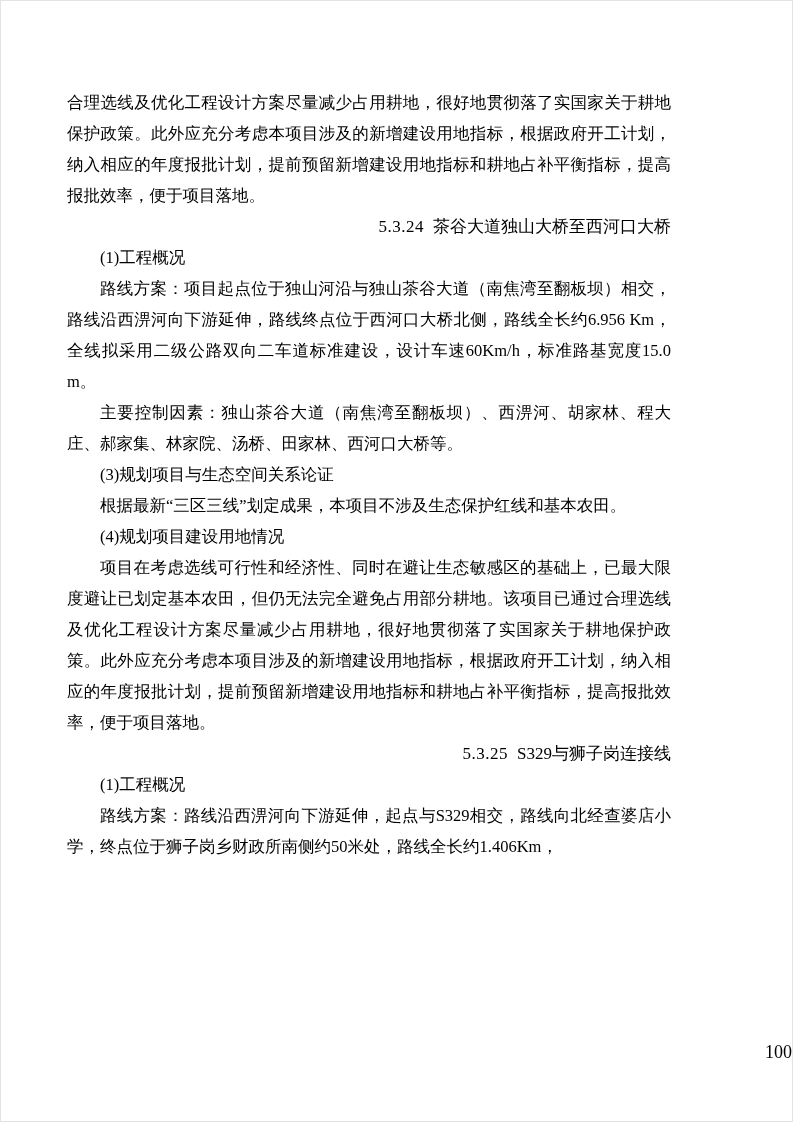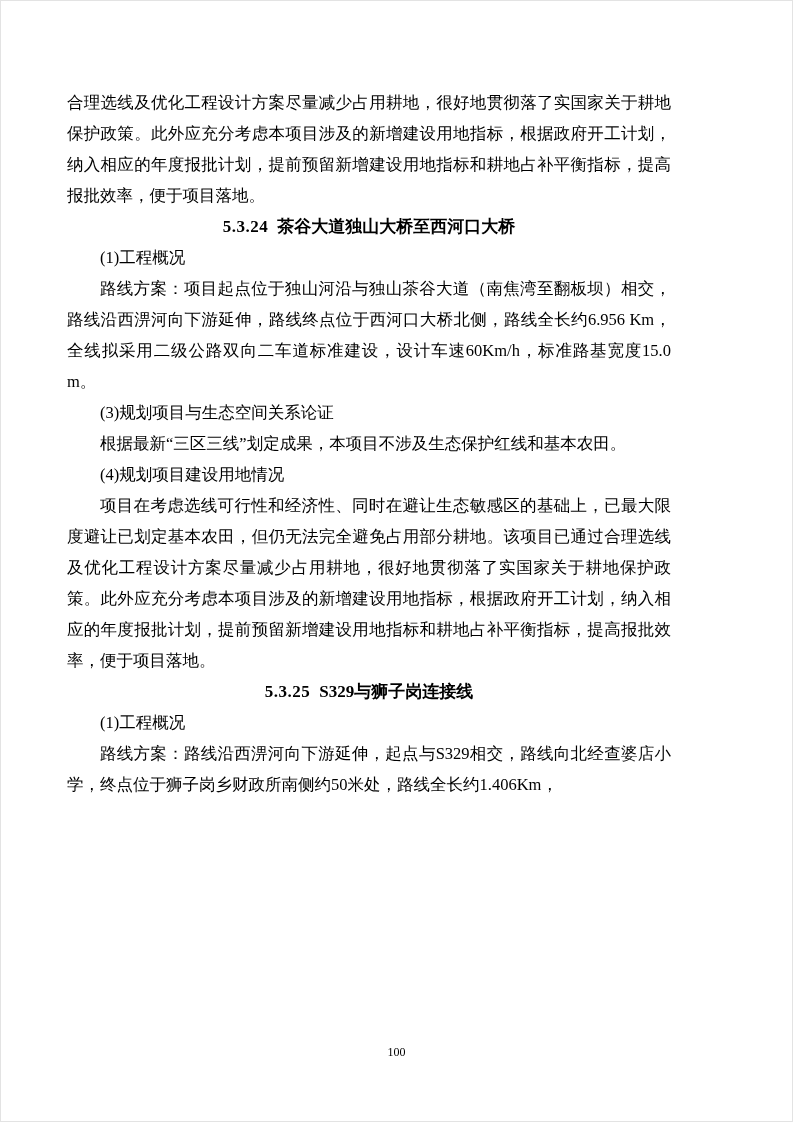--- a/index.html
+++ b/index.html
@@ -20,50 +20,51 @@
     font-size: 16.5px;
     line-height: 31px;
     text-align: justify;
     word-break: break-all;
   }
   .indent { text-indent: 33px; }
   .heading {
     margin: 0;
     font-size: 17px;
     line-height: 31px;
-    font-weight: bold;
-    text-align: center;
+    font-weight: normal;
+    text-align: right;
   }
   .h-num { margin-right: 9px; letter-spacing: 0.5px; }
   .footer {
     position: absolute;
     left: 0;
     right: 0;
     bottom: 60px;
-    text-align: center;
-    font-size: 12px;
+    text-align: right;
+    font-size: 18px;
     line-height: 18px;
     color: #000000;
   }
 </style>
 </head>
 <body>
 
 <div class="page">
 
   <p class="para">合理选线及优化工程设计方案尽量减少占用耕地，很好地贯彻落了实国家关于耕地保护政策。此外应充分考虑本项目涉及的新增建设用地指标，根据政府开工计划，纳入相应的年度报批计划，提前预留新增建设用地指标和耕地占补平衡指标，提高报批效率，便于项目落地。</p>
 
   <h3 class="heading">
     <span class="h-num">5.3.24</span><span class="h-title">茶谷大道独山大桥至西河口大桥</span>
   </h3>
 
   <p class="para indent">(1)工程概况</p>
 
   <p class="para indent">路线方案：项目起点位于独山河沿与独山茶谷大道（南焦湾至翻板坝）相交，路线沿西淠河向下游延伸，路线终点位于西河口大桥北侧，路线全长约6.956 Km，全线拟采用二级公路双向二车道标准建设，设计车速60Km/h，标准路基宽度15.0m。</p>
 
+  <p class="para indent">主要控制因素：独山茶谷大道（南焦湾至翻板坝）、西淠河、胡家林、程大庄、郝家集、林家院、汤桥、田家林、西河口大桥等。</p>
 
   <p class="para indent">(3)规划项目与生态空间关系论证</p>
 
   <p class="para indent">根据最新“三区三线”划定成果，本项目不涉及生态保护红线和基本农田。</p>
 
   <p class="para indent">(4)规划项目建设用地情况</p>
 
 
   <p class="para indent">项目在考虑选线可行性和经济性、同时在避让生态敏感区的基础上，已最大限度避让已划定基本农田，但仍无法完全避免占用部分耕地。该项目已通过合理选线及优化工程设计方案尽量减少占用耕地，很好地贯彻落了实国家关于耕地保护政策。此外应充分考虑本项目涉及的新增建设用地指标，根据政府开工计划，纳入相应的年度报批计划，提前预留新增建设用地指标和耕地占补平衡指标，提高报批效率，便于项目落地。</p>
 

